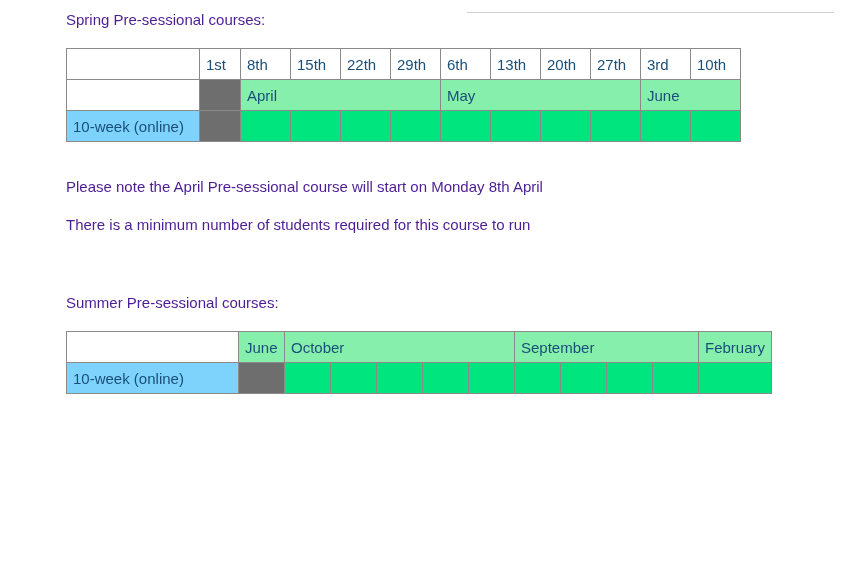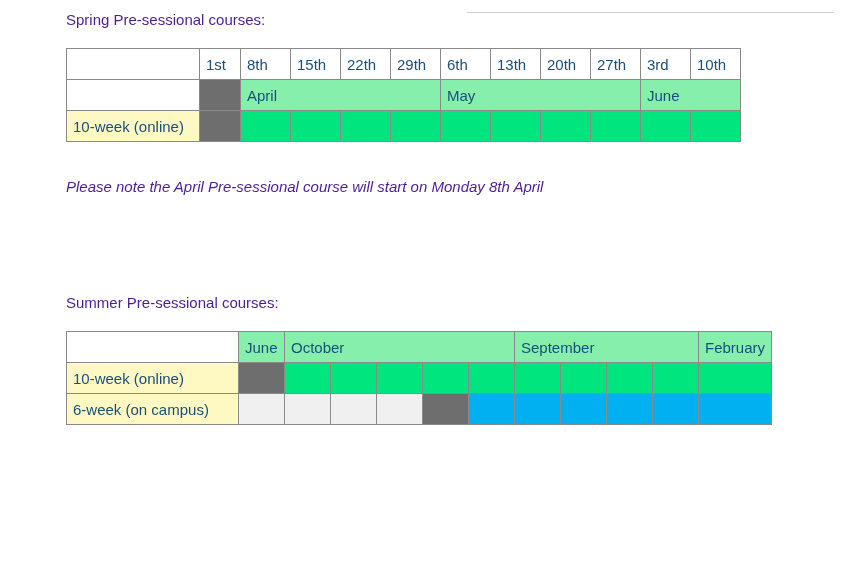--- a/index.html
+++ b/index.html
@@ -30,42 +30,42 @@
     background: #d0d0d0;
   }
   .para {
     position: absolute;
     left: 66px;
     font-size: 15px;
     color: #4c1d95;
     white-space: nowrap;
   }
   .para-spring { top: 11px; }
-  .para-note1 { top: 178px; font-style: italic; }
+  .para-note1 { top: 178px; }
   .para-note2 { top: 216px; }
   .para-summer { top: 294px; text-align: right; }
 
   table.cal {
     position: absolute;
     border-collapse: collapse;
     table-layout: fixed;
     background: #ffffff;
   }
   table.cal td {
     border: 1px solid #8a8a8a;
     height: 31px;
     padding: 0 6px;
     font-size: 15px;
     color: #1a4f7a;
     vertical-align: middle;
     white-space: nowrap;
     box-sizing: border-box;
   }
   td.label {
-    background: #fef9c3;
+    background: #7dd3fc;
     color: #16557e;
     text-align: left;
   }
   td.blank {
     background: #ffffff;
   }
   td.header {
     background: #ffffff;
     color: #16557e;
     text-align: left;
@@ -156,20 +156,21 @@
         <td class="green"></td>
         <td class="green"></td>
         <td class="green"></td>
         <td class="green"></td>
         <td class="green"></td>
       </tr>
     </tbody>
   </table>
 
   <div class="para para-note1">Please note the April Pre-sessional course will start on Monday 8th April</div>
+  <div class="para para-note2">There is a minimum number of students required for this course to run</div>
 
   <div class="para para-summer">Summer Pre-sessional courses:</div>
 
   <table class="cal" id="summer-table">
     <colgroup>
       <col class="c-label">
       <col class="c-day">
         <col class="c-day">
         <col class="c-day">
         <col class="c-day">
@@ -199,32 +200,18 @@
         <td class="green"></td>
         <td class="green"></td>
         <td class="green"></td>
         <td class="green"></td>
         <td class="green"></td>
         <td class="green"></td>
         <td class="green"></td>
         <td class="green"></td>
       </tr>
 
-      <tr>
-        <td class="label">6-week (on campus)</td>
-        <td class="empty"></td>
-        <td class="empty"></td>
-        <td class="empty"></td>
-        <td class="empty"></td>
-        <td class="grey"></td>
-        <td class="blue"></td>
-        <td class="blue"></td>
-        <td class="blue"></td>
-        <td class="blue"></td>
-        <td class="blue"></td>
-        <td class="blue"></td>
-      </tr>
 
 
     </tbody>
   </table>
 
 </div>
 
 </body></html>

